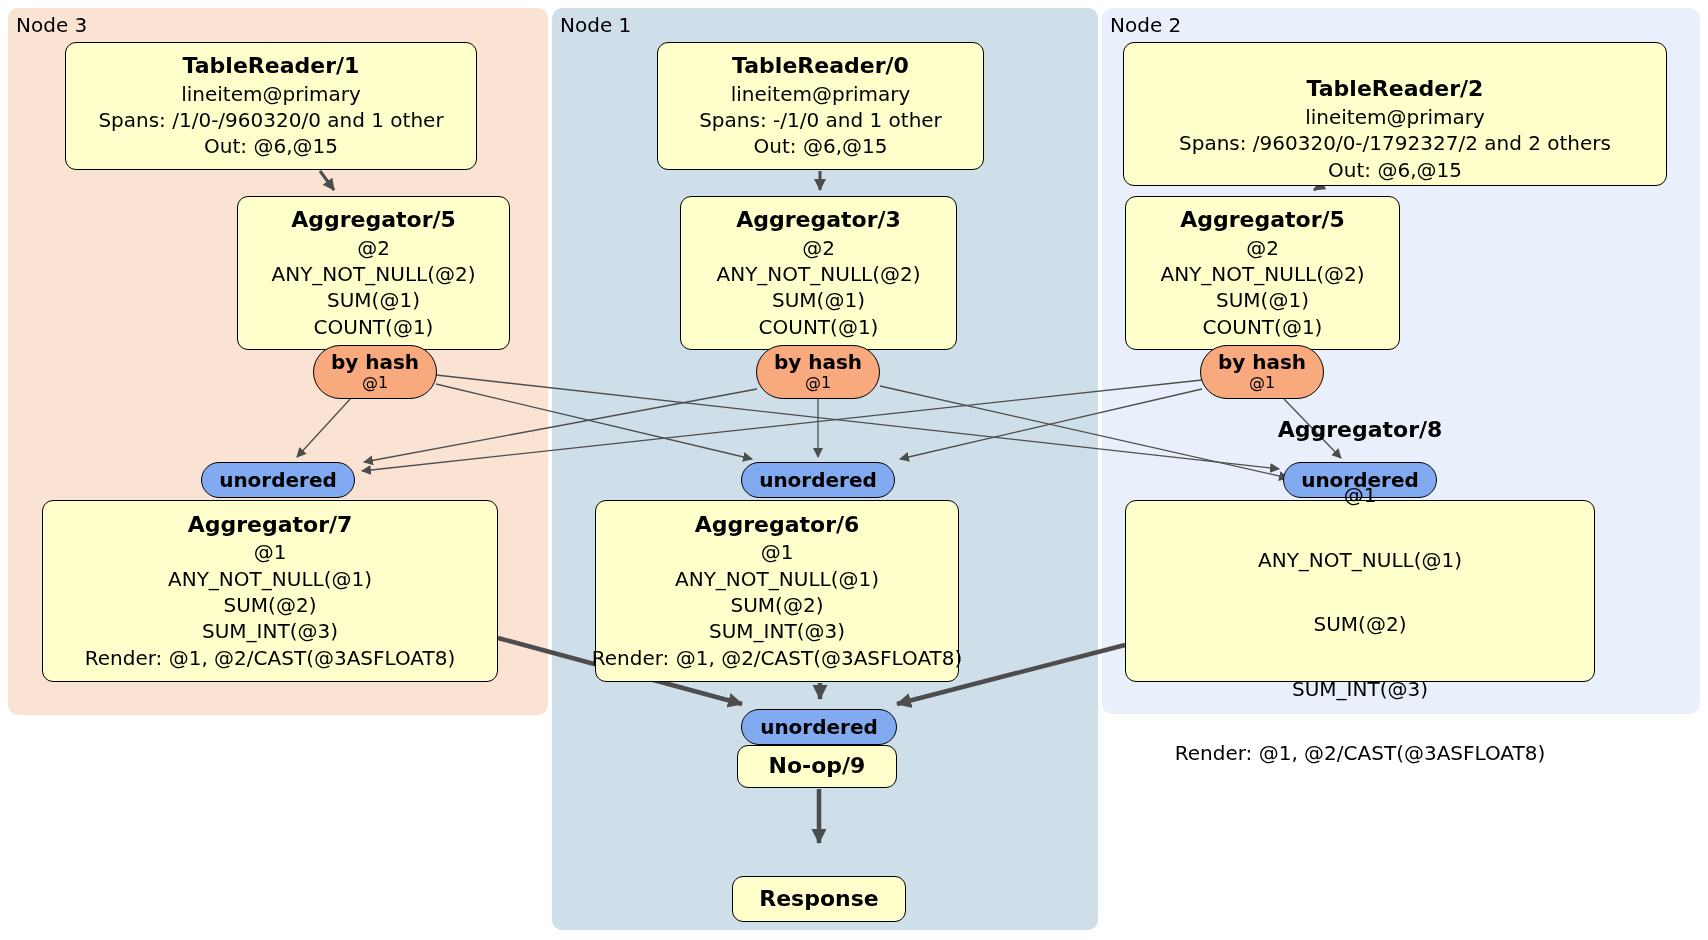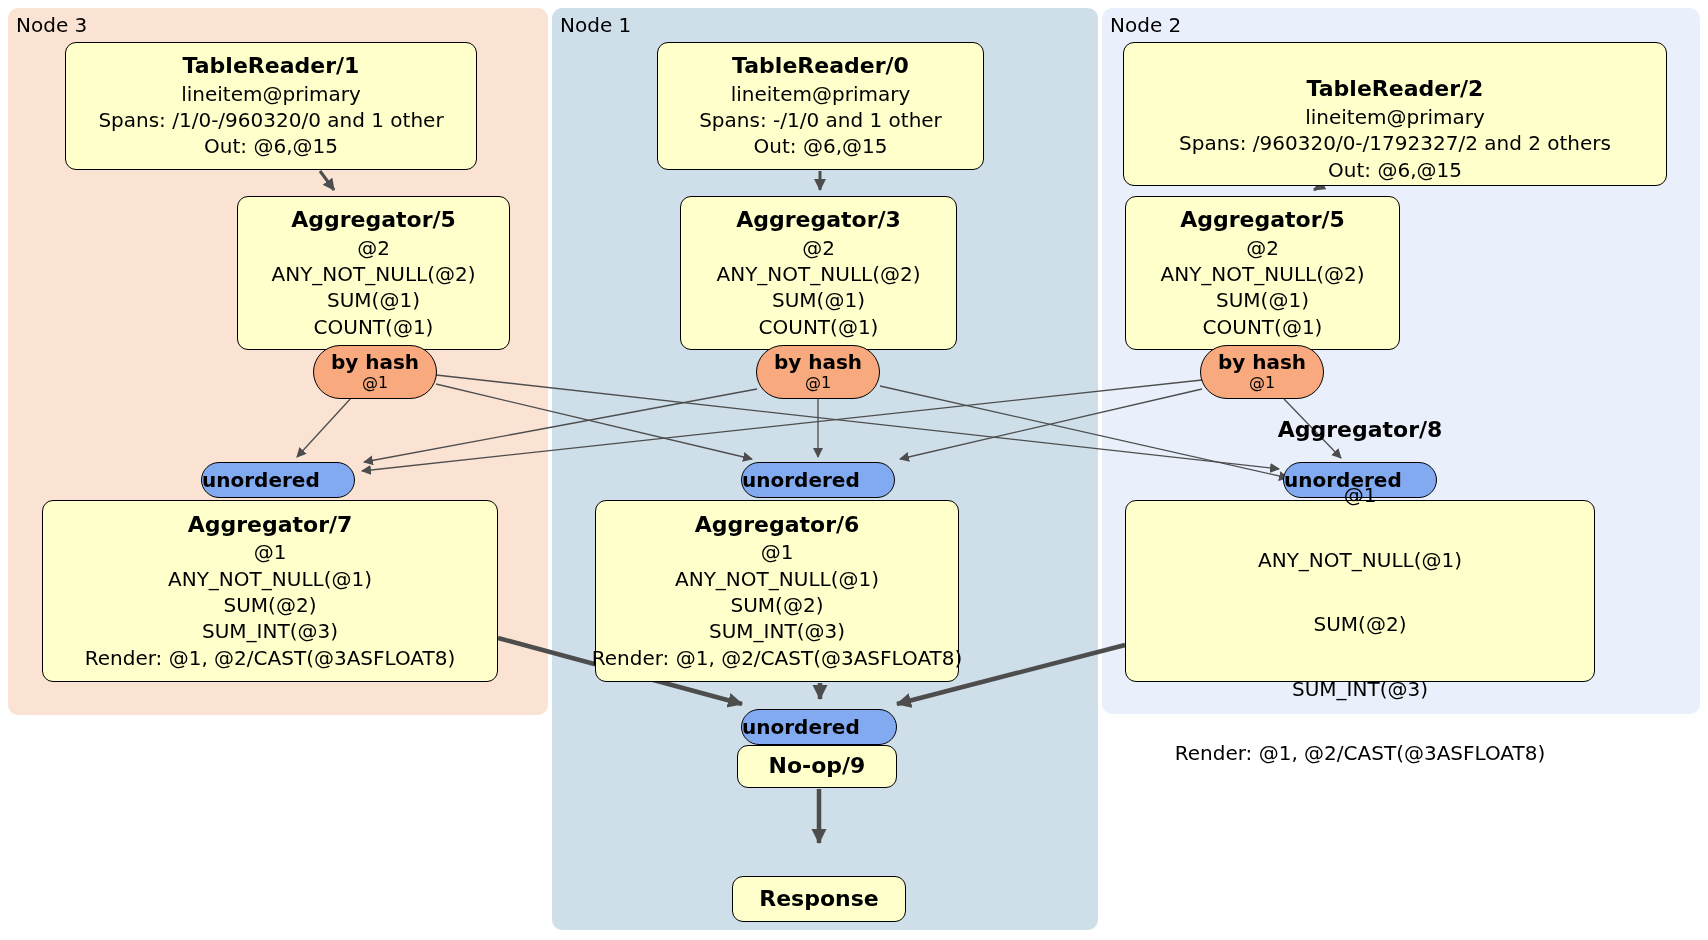--- a/index.html
+++ b/index.html
@@ -34,21 +34,21 @@
 
   .router{position:absolute;box-sizing:border-box;background:var(--router-fill);
           border:1.8px solid #000;border-radius:27px;
           display:flex;flex-direction:column;align-items:center;justify-content:center;
           text-align:center;}
   .router-label{font-weight:bold;font-size:20px;line-height:1.1;}
   .router-sub{font-size:16px;line-height:1.2;}
 
   .stream{position:absolute;box-sizing:border-box;background:var(--stream-fill);
           border:1.8px solid #000;border-radius:18px;
-          display:flex;align-items:center;justify-content:flex-start;
+          display:flex;align-items:center;justify-content:center;
           font-weight:bold;font-size:20px;}
 </style>
 </head>
 <body>
 
 <div class="canvas">
 
   <div class="region" id="region-node3">
     <div class="region-label">Node 3</div>
   </div>

